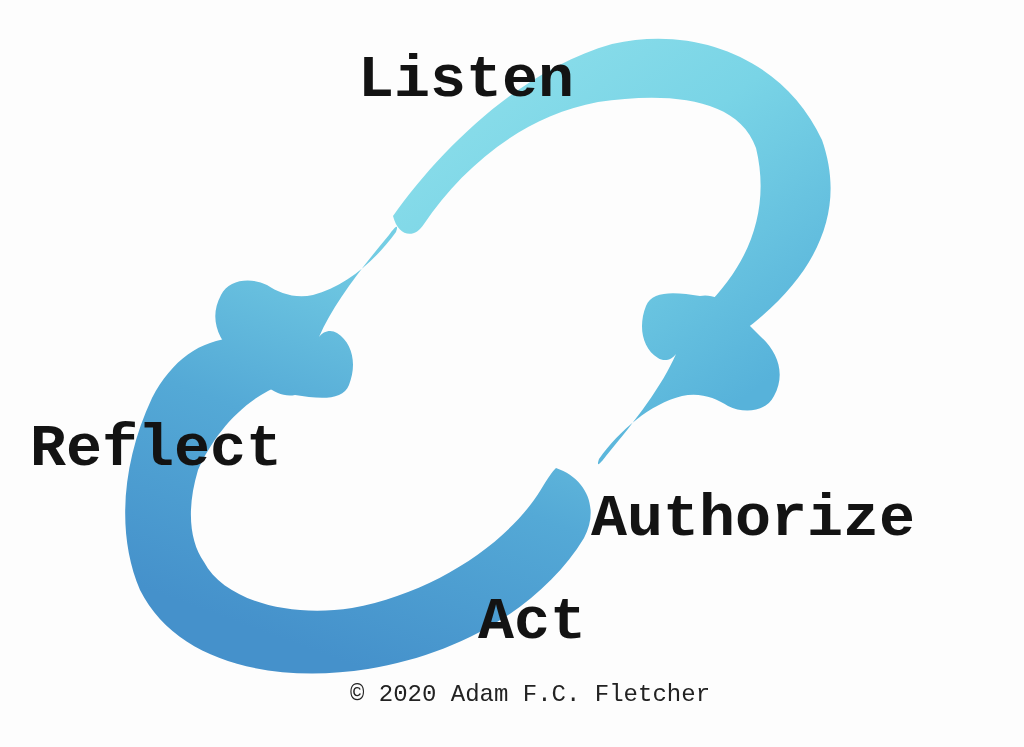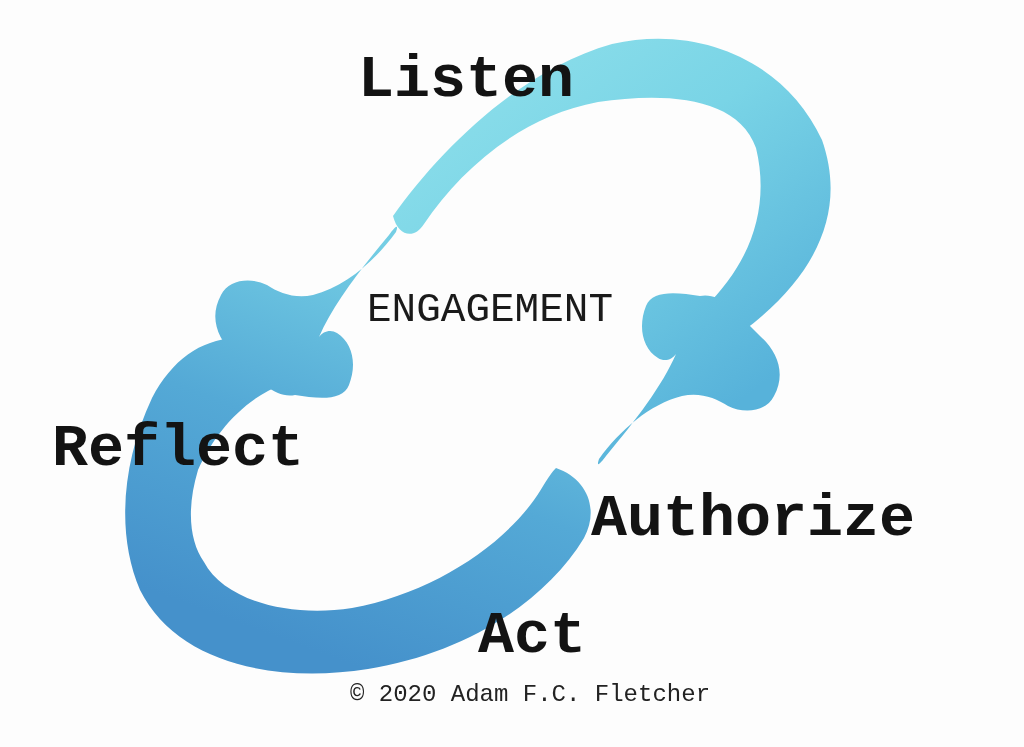--- a/index.html
+++ b/index.html
@@ -26,23 +26,23 @@
     position: absolute;
     font-weight: 700;
     font-size: 60px;
     line-height: 1;
     color: #131313;
     white-space: nowrap;
     letter-spacing: 0px;
   }
   #label-listen    { left: 358px; top: 50px; }
   #label-validate  { left: 694px; top: 188px; }
-  #label-reflect   { left: 52px;  top: 419px; }
+  #label-reflect   { left: 30px;  top: 419px; }
   #label-authorize { left: 550px; top: 489px; margin-left: 41px; }
-  #label-act       { left: 478px; top: 606px; text-align: center; }
+  #label-act       { left: 478px; top: 592px; text-align: center; }
   #center-title {
     position: absolute;
     left: 490px;
     top: 288px;
     transform: translateX(-50%);
     text-align: center;
     font-weight: 400;
     font-size: 41px;
     line-height: 45px;
     color: #1a1a1a;
@@ -139,18 +139,17 @@
   <div class="stage-label" id="label-listen">Listen</div>
 
 
   <div class="stage-label" id="label-authorize">Authorize</div>
 
   <div class="stage-label" id="label-act">Act</div>
 
   <div class="stage-label" id="label-reflect">Reflect</div>
 
   <div id="center-title">
-    <div>ENGAGEMENT</div>
   </div>
 
   <div id="copyright">© 2020 Adam F.C. Fletcher</div>
 
 </div>
 
 </body></html>

